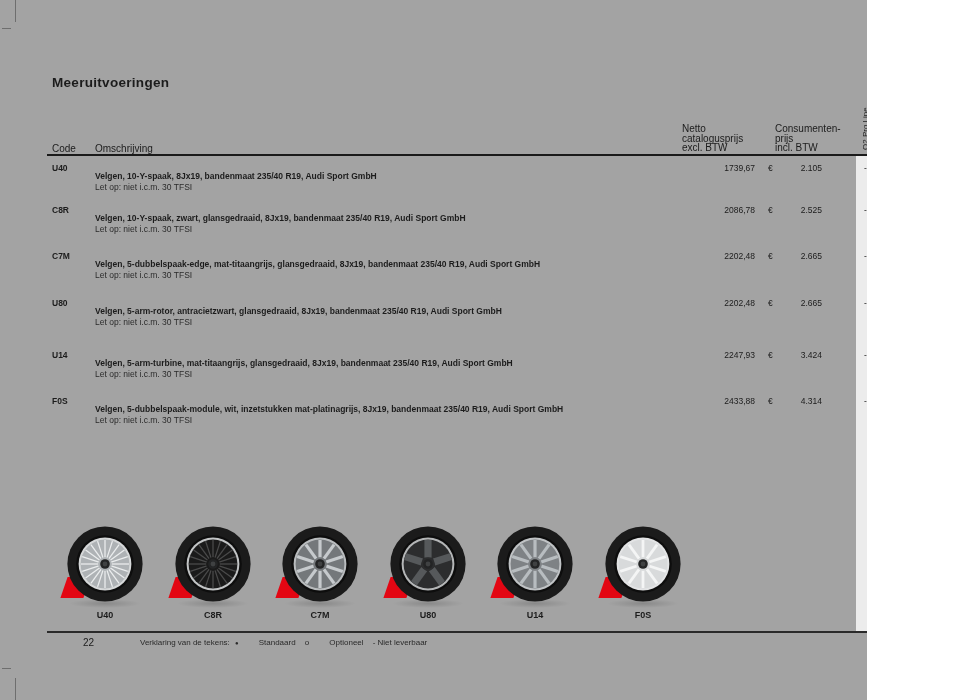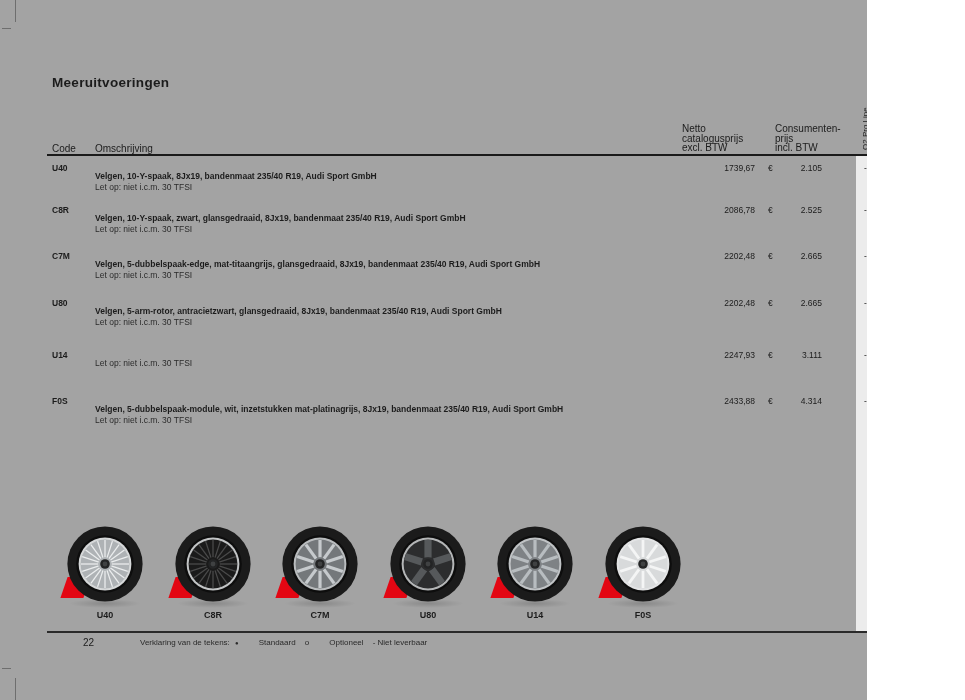--- a/index.html
+++ b/index.html
@@ -144,25 +144,26 @@
     <div class="cell cur">€</div>
     <div class="cell cons">2.665</div>
     <div class="cell av av1">-</div>
     <div class="cell av av2">-</div>
     <div class="cell av av3">o</div>
   </div>
 
   <div class="row" style="top:350px;">
     <div class="cell code">U14</div>
     <div class="cell desc">
+      <div class="desc-main">Velgen, 5-arm-turbine, mat-titaangrijs, glansgedraaid, 8Jx19, bandenmaat 235/40 R19, Audi Sport GmbH</div>
       <div class="desc-note">Let op: niet i.c.m. 30 TFSI</div>
     </div>
     <div class="cell net">2247,93</div>
     <div class="cell cur">€</div>
-    <div class="cell cons">3.111</div>
+    <div class="cell cons">3.424</div>
     <div class="cell av av1">-</div>
     <div class="cell av av2">-</div>
     <div class="cell av av3">o</div>
   </div>
 
   <div class="row" style="top:396px;">
     <div class="cell code">F0S</div>
     <div class="cell desc">
       <div class="desc-main">Velgen, 5-dubbelspaak-module, wit, inzetstukken mat-platinagrijs, 8Jx19, bandenmaat 235/40 R19, Audi Sport GmbH</div>
       <div class="desc-note">Let op: niet i.c.m. 30 TFSI</div>

